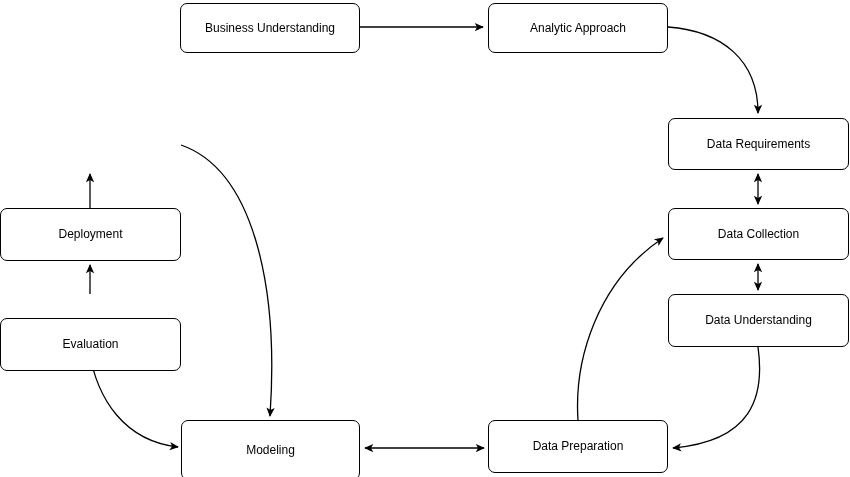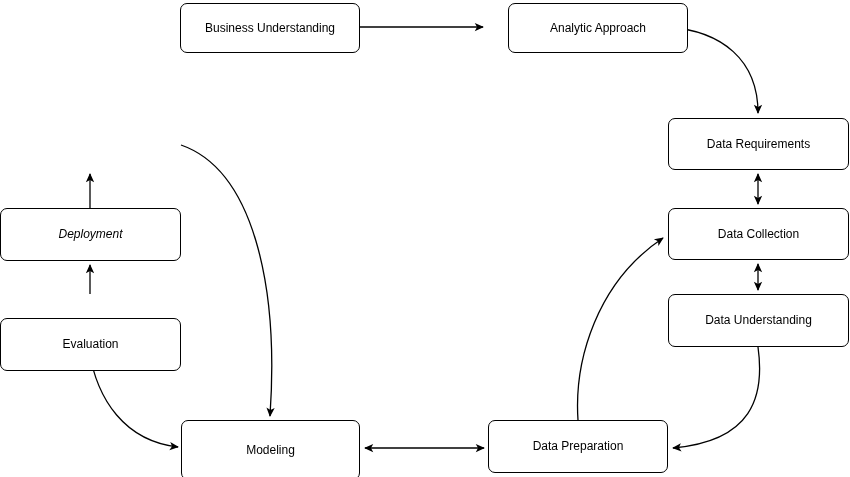--- a/index.html
+++ b/index.html
@@ -75,21 +75,21 @@
 
     <path class="edge" d="M90,208 L90,174" marker-end="url(#arrowhead)"></path>
 
     <path class="edge" d="M181,145 C253,170 279,285 270,416" marker-end="url(#arrowhead)"></path>
   </svg>
 
   <div class="node" style="left:180px;top:3px;width:180px;height:50px;">
     <span class="node-label">Business Understanding</span>
   </div>
 
-  <div class="node" style="left:488px;top:3px;width:180px;height:50px;margin-left:20px;">
+  <div class="node" style="left:488px;top:3px;width:180px;height:50px;">
     <span class="node-label">Analytic Approach</span>
   </div>
 
   <div class="node" style="left:668px;top:208px;width:181px;height:52px;">
     <span class="node-label">Data Collection</span>
   </div>
 
   <div class="node" style="left:668px;top:118px;width:181px;height:52px;">
     <span class="node-label">Data Requirements</span>
   </div>
@@ -103,18 +103,18 @@
   </div>
 
   <div class="node" style="left:181px;top:420px;width:179px;height:60px;">
     <span class="node-label">Modeling</span>
   </div>
 
   <div class="node" style="left:0px;top:294px;width:181px;height:53px;margin-top:24px;">
     <span class="node-label">Evaluation</span>
   </div>
 
-  <div class="node" style="left:0px;top:208px;width:181px;height:53px;font-style:italic;">
+  <div class="node" style="left:0px;top:208px;width:181px;height:53px;">
     <span class="node-label">Deployment</span>
   </div>
 
 
 </div>
 
 </body></html>

